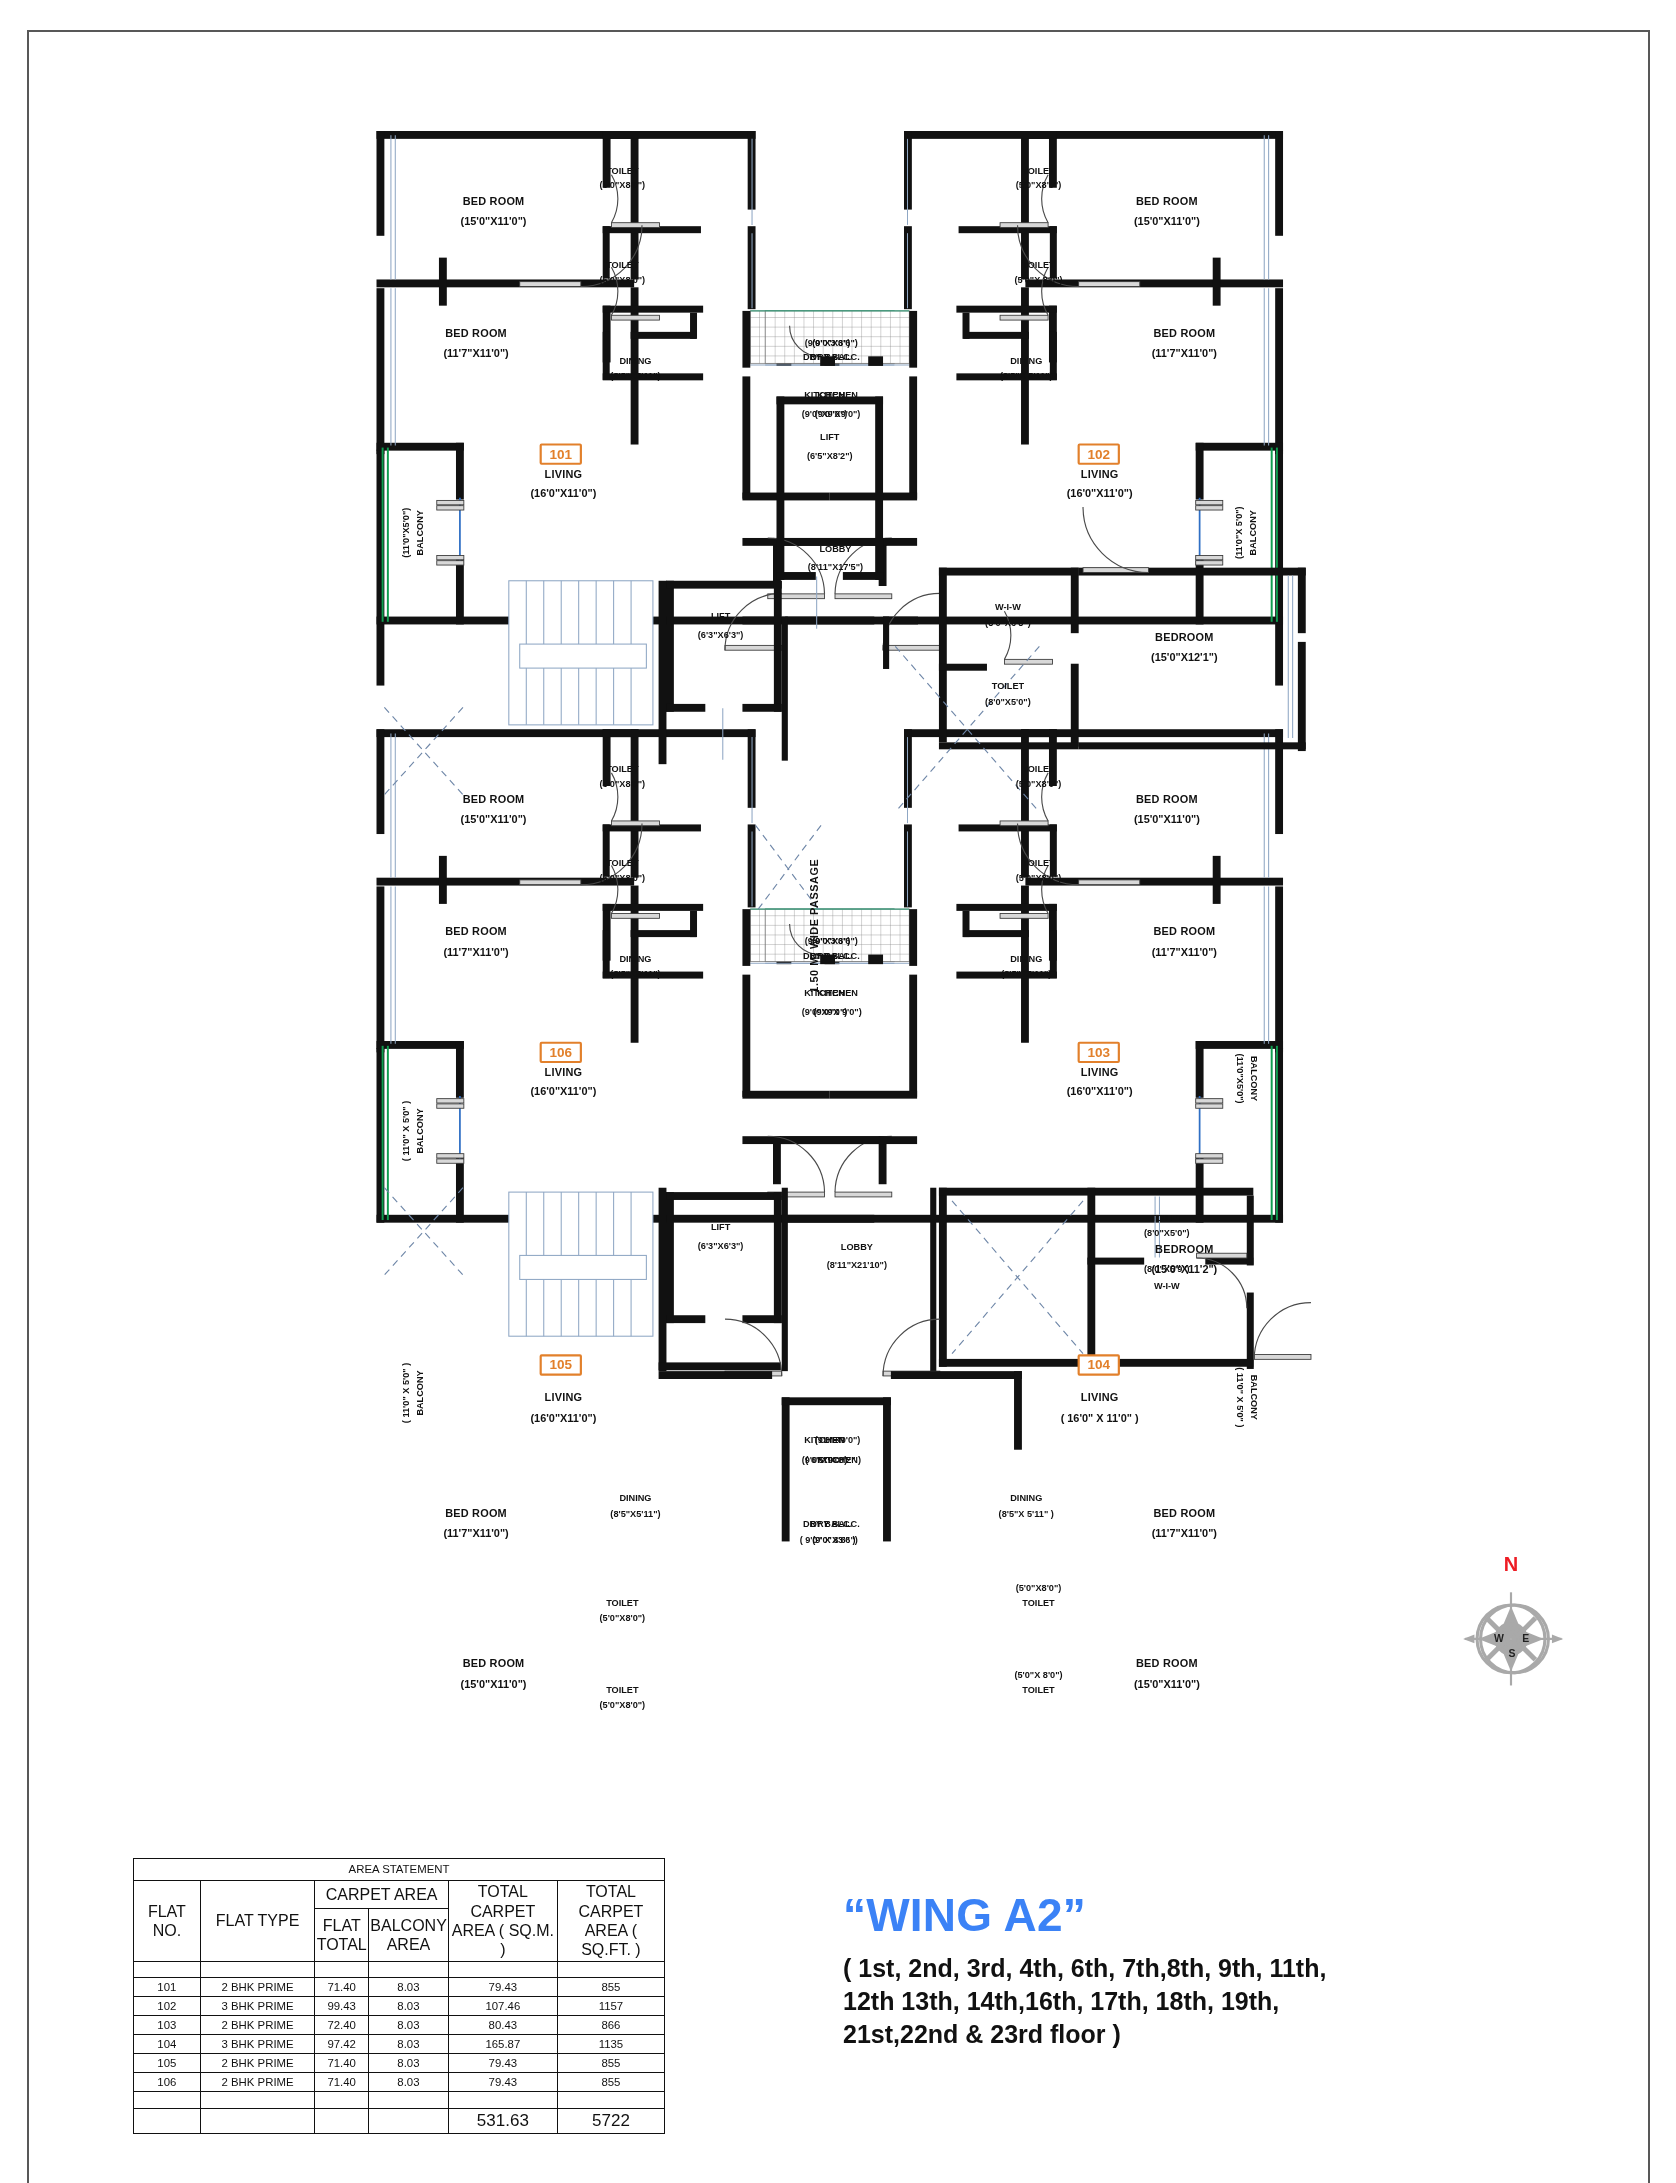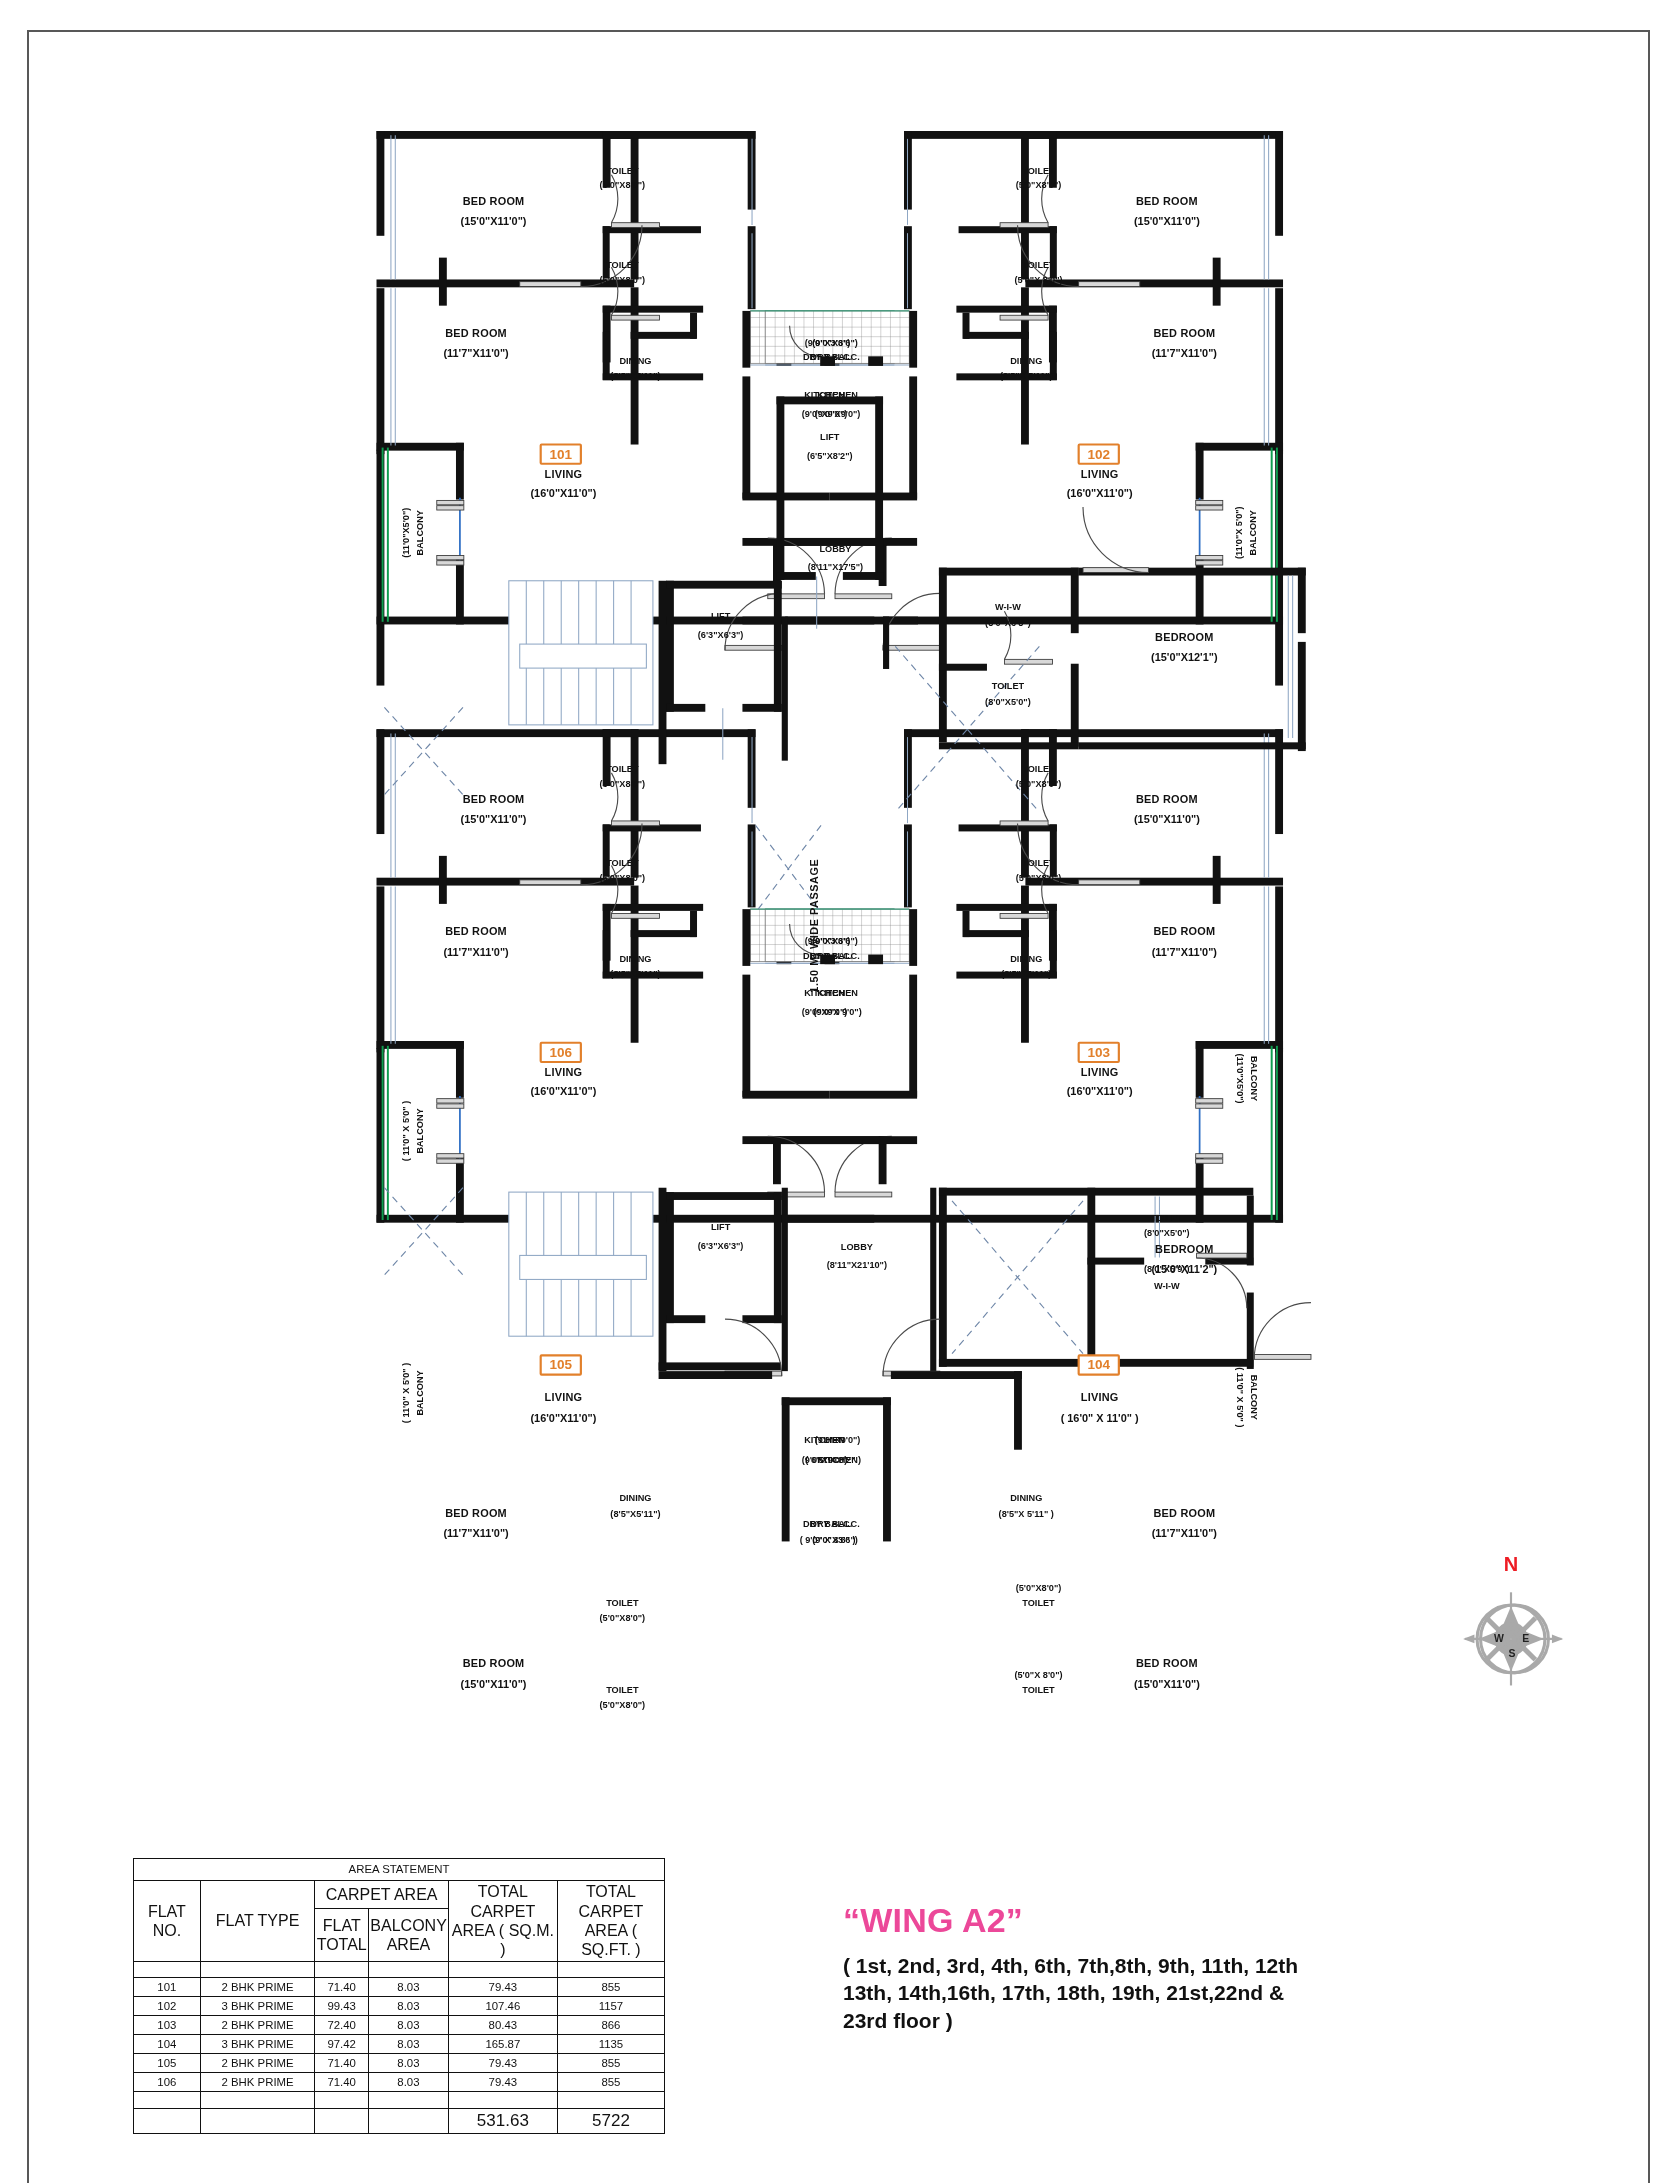--- a/index.html
+++ b/index.html
@@ -85,26 +85,26 @@
   #title-block {
     position:absolute; left:843px; top:1889px; width:699px;
   }
   #tb-main {
     font-family:"Liberation Sans", sans-serif;
     font-size:38px; color:#2b2b2b; letter-spacing:0.2px;
     white-space:nowrap; line-height:1.05;
   }
   #tb-wing {
     font-family:"Liberation Sans", sans-serif;
-    font-weight:bold; font-size:34px; color:#ec4899;
-    margin-top:14px; line-height:1.05; letter-spacing:0.2px;
+    font-weight:bold; font-size:46px; color:#3b82f6;
+    margin-top:2px; line-height:1.05; letter-spacing:0.2px;
   }
   #tb-floors {
     font-family:"Liberation Sans", sans-serif;
-    font-weight:bold; font-size:21px; color:#111;
+    font-weight:bold; font-size:25px; color:#111;
     margin-top:13px; line-height:1.32; max-width:489px;
   }
 </style>
 </head>
 <body>
 
 <div id="sheet-frame"></div>
 
 <div id="plan-wrap">
 <svg id="plan-svg" viewBox="0 0 3840 4200" xmlns="http://www.w3.org/2000/svg">

